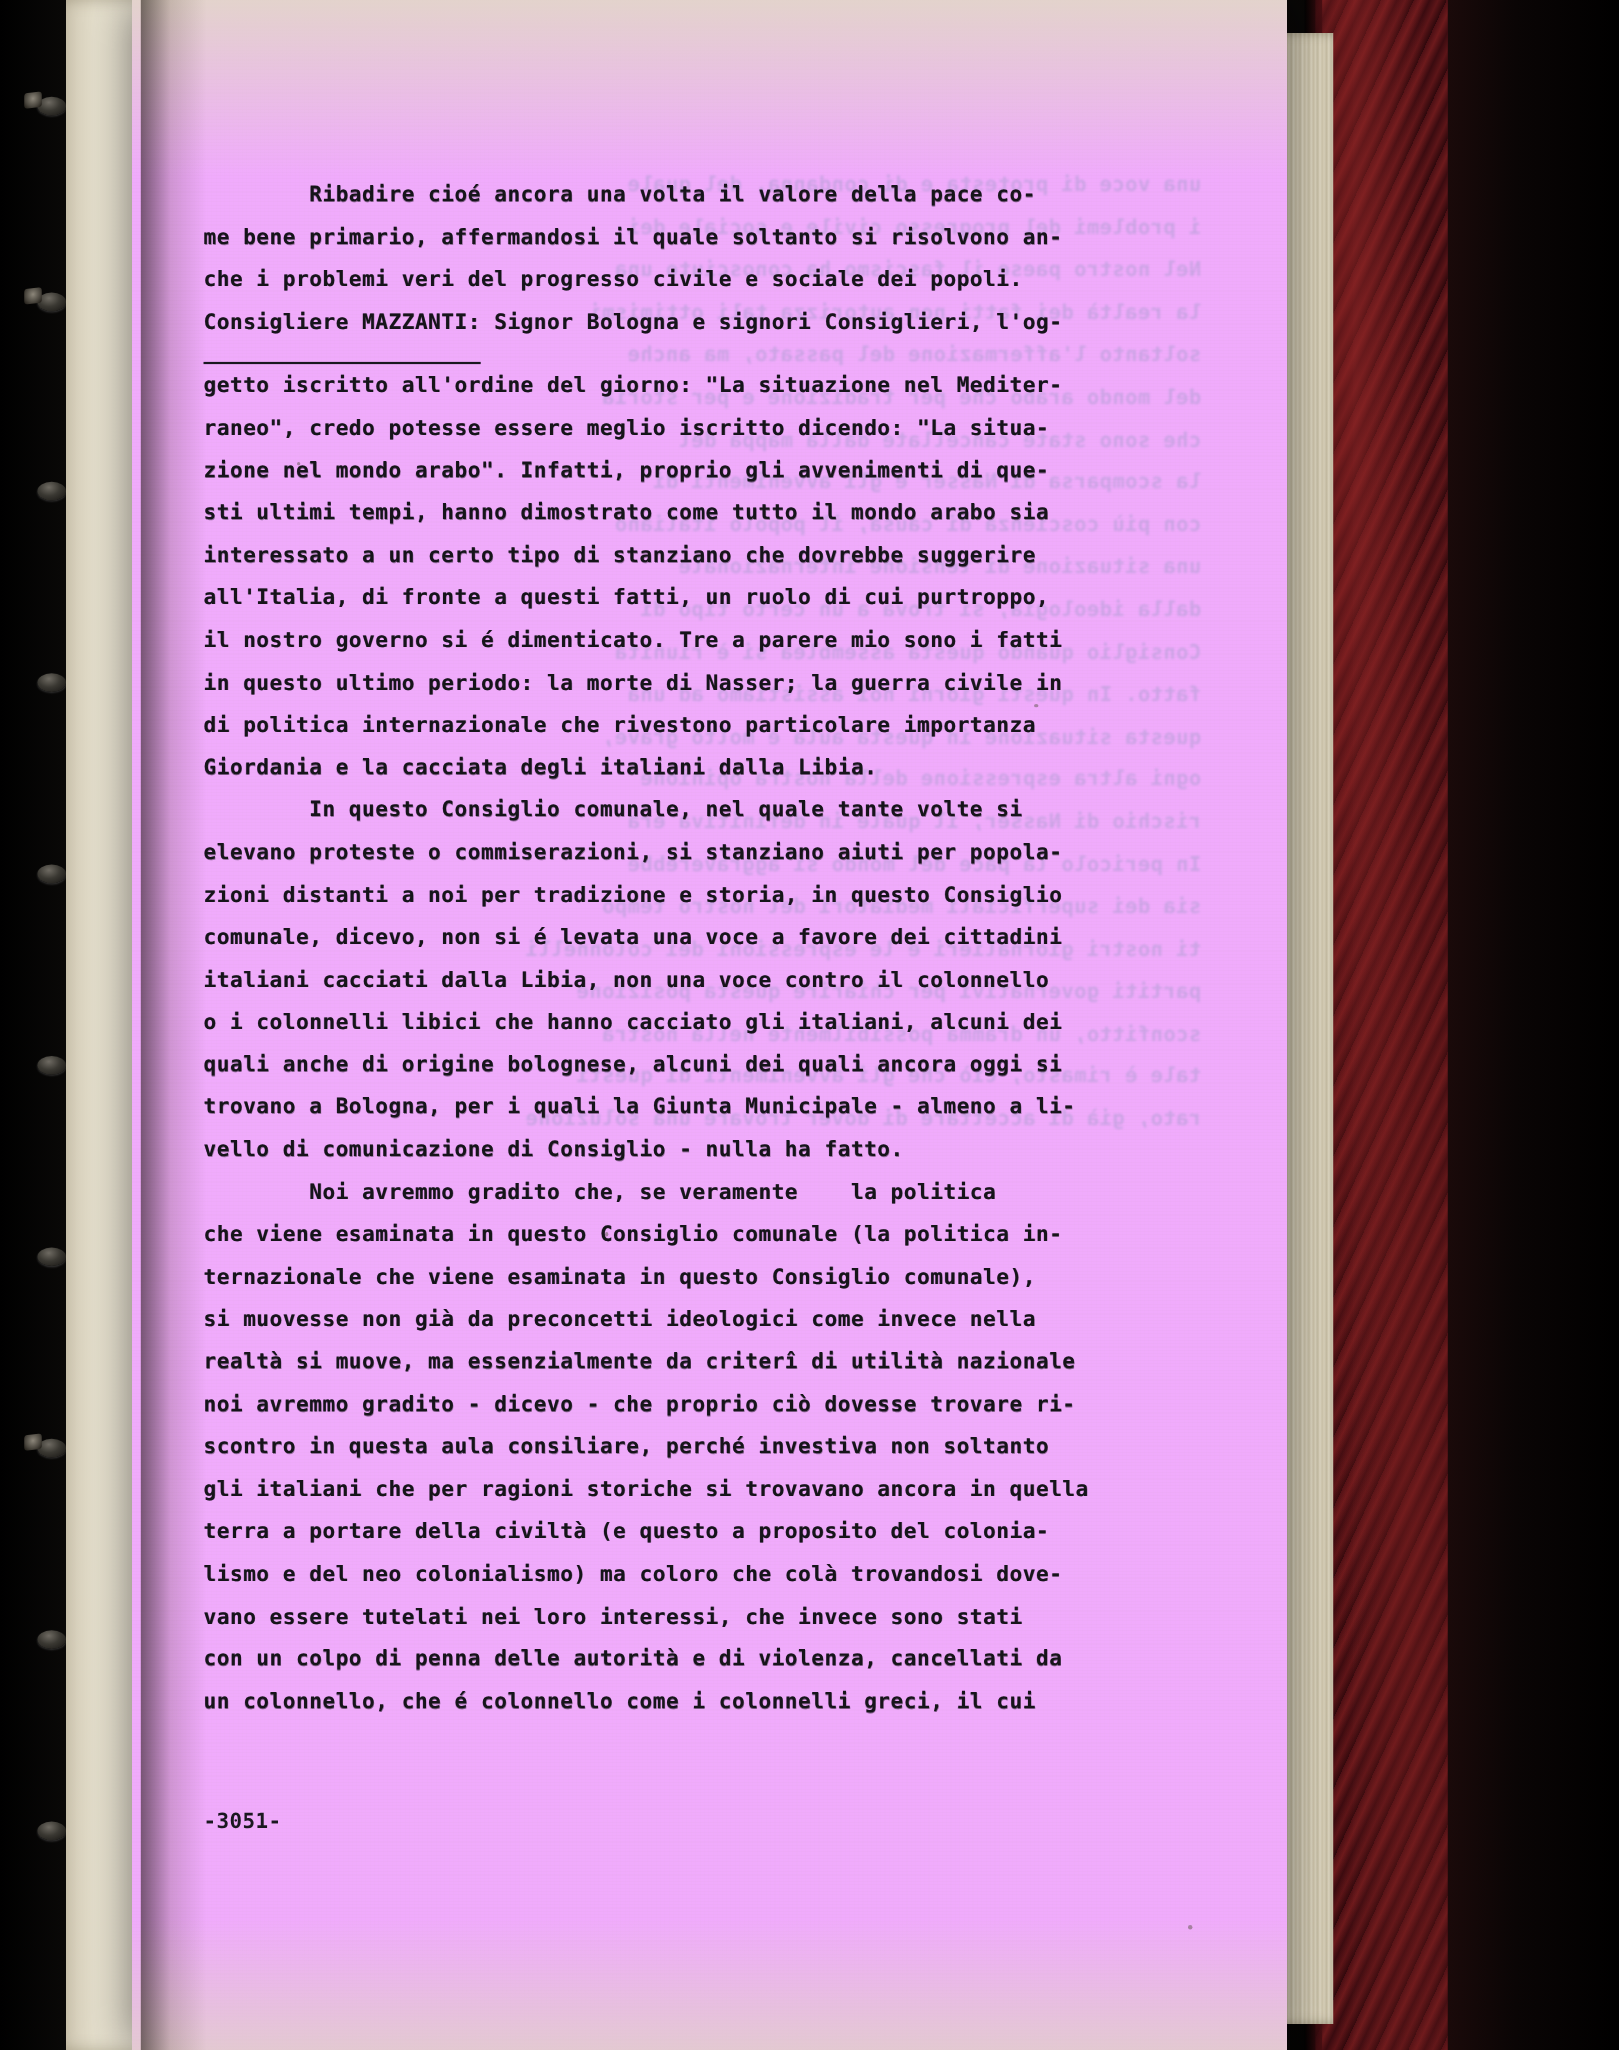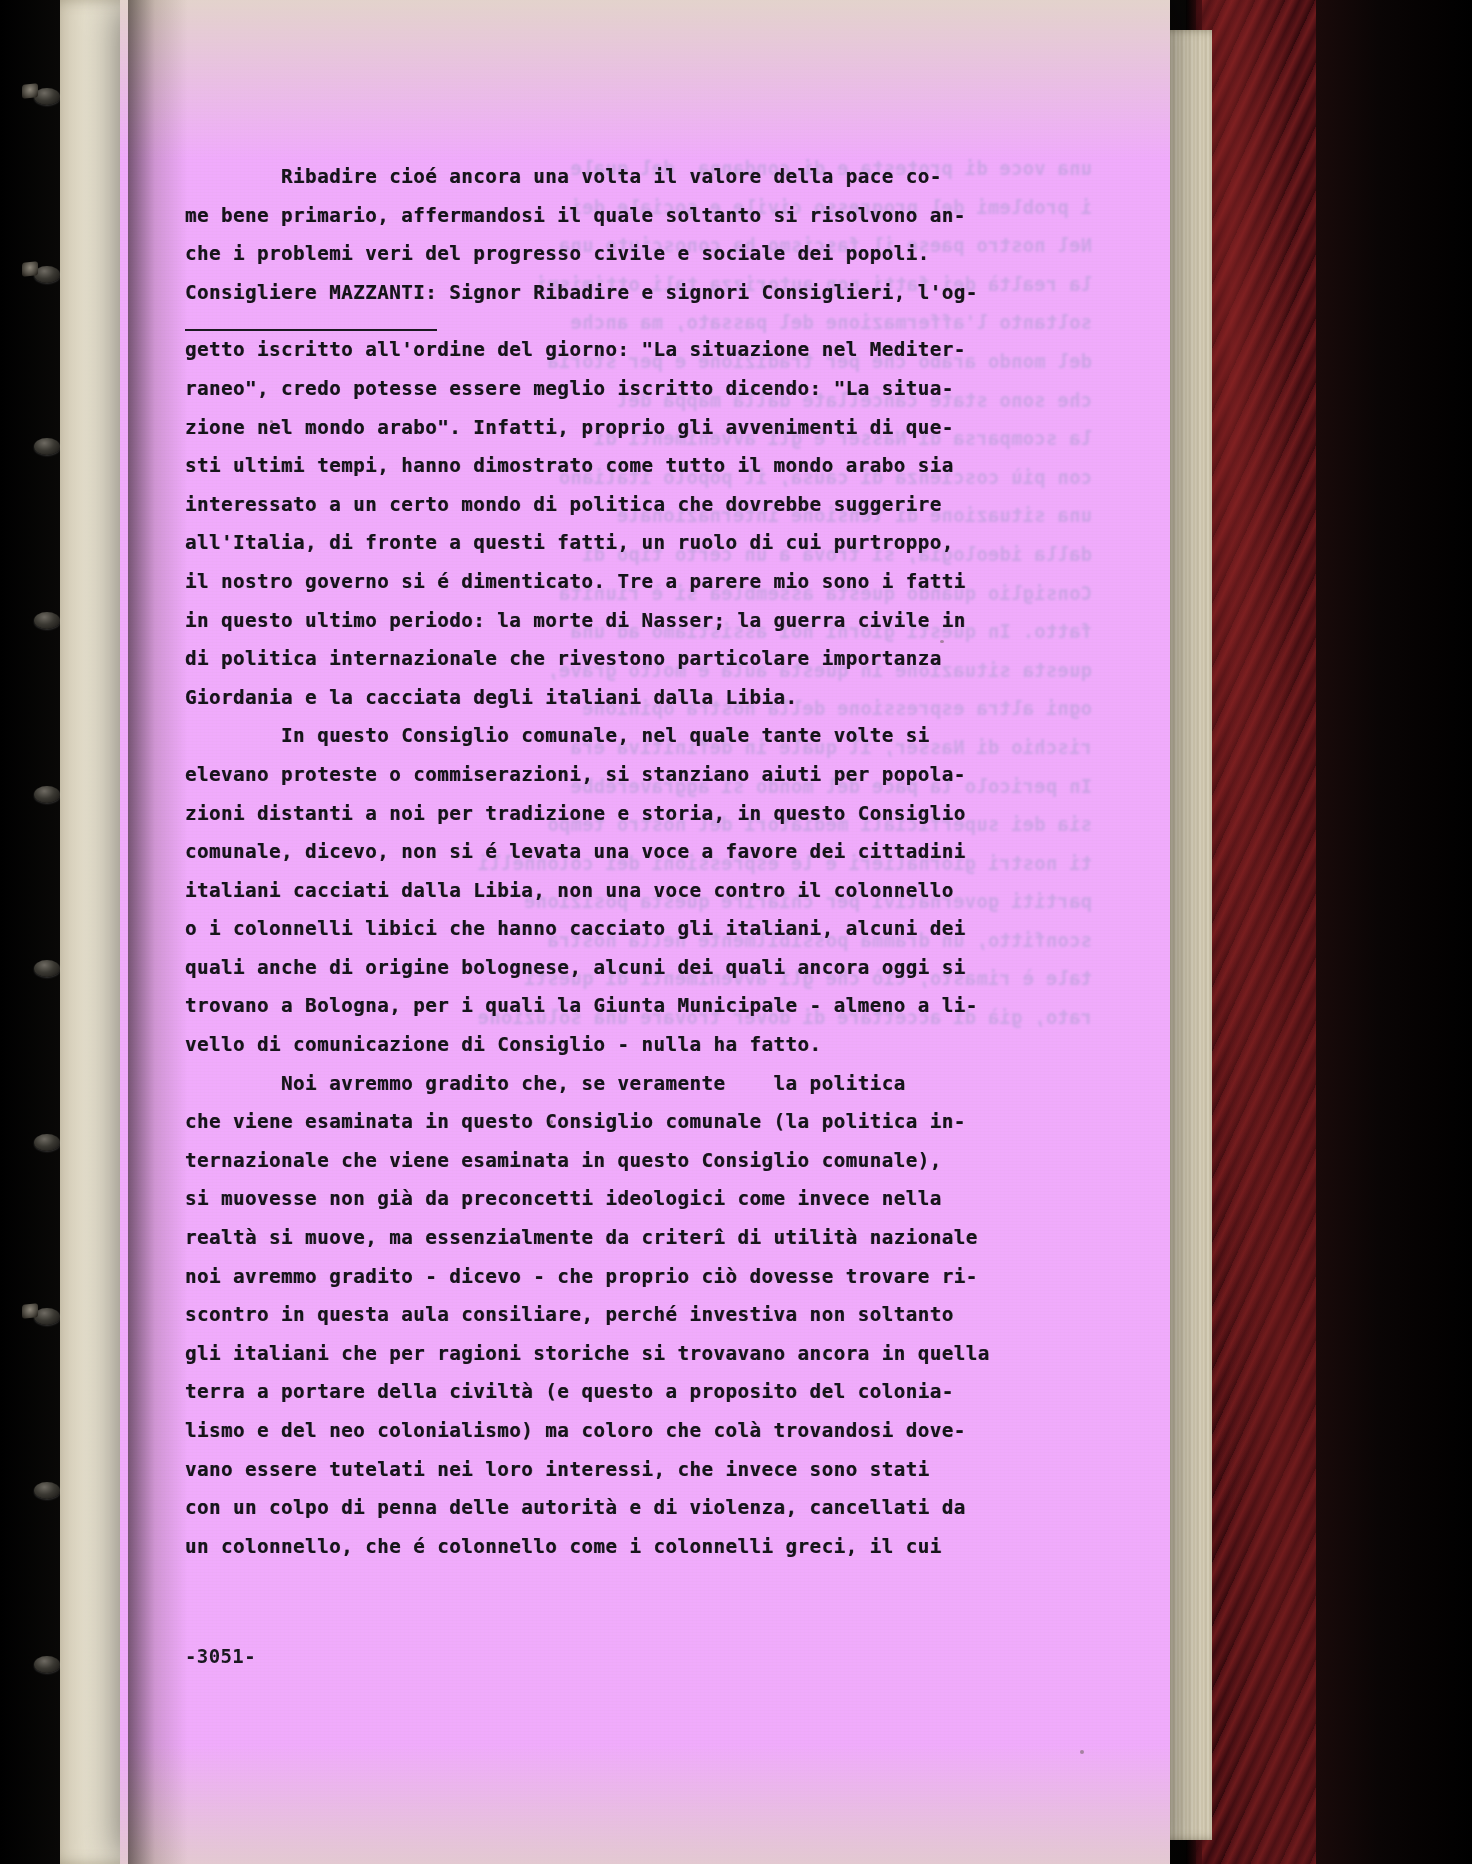--- a/index.html
+++ b/index.html
@@ -155,26 +155,26 @@
       <div class="gln">sconfitto, un dramma possibilmente nella nostra</div>
       <div class="gln">tale è rimasto, ciò che gli avvenimenti di questi</div>
       <div class="gln">rato, già di accettare di dover trovare una soluzione</div>
     </div>
 
     <div class="text-block">
       <div class="ln">        Ribadire cioé ancora una volta il valore della pace co-</div>
       <div class="ln">me bene primario, affermandosi il quale soltanto si risolvono an-</div>
       <div class="ln">che i problemi veri del progresso civile e sociale dei popoli.</div>
       <div class="ln"></div>
-      <div class="ln"><span class="spk">Consigliere MAZZANTI:</span><span id="spk-rest"> Signor Ribadire e signori Consiglieri, l'og-</span></div>
+      <div class="ln"><span class="spk">Consigliere MAZZANTI:</span><span id="spk-rest"> Signor Bologna e signori Consiglieri, l'og-</span></div>
       <div class="ln">getto iscritto all'ordine del giorno: "La situazione nel Mediter-</div>
       <div class="ln">raneo", credo potesse essere meglio iscritto dicendo: "La situa-</div>
       <div class="ln">zione nel mondo arabo". Infatti, proprio gli avvenimenti di que-</div>
       <div class="ln">sti ultimi tempi, hanno dimostrato come tutto il mondo arabo sia</div>
-      <div class="ln">interessato a un certo mondo di politica che dovrebbe suggerire</div>
+      <div class="ln">interessato a un certo tipo di stanziano che dovrebbe suggerire</div>
       <div class="ln">all'Italia, di fronte a questi fatti, un ruolo di cui purtroppo,</div>
       <div class="ln">il nostro governo si é dimenticato. Tre a parere mio sono i fatti</div>
       <div class="ln">in questo ultimo periodo: la morte di Nasser; la guerra civile in</div>
       <div class="ln">di politica internazionale che rivestono particolare importanza</div>
       <div class="ln">Giordania e la cacciata degli italiani dalla Libia.</div>
       <div class="ln">        In questo Consiglio comunale, nel quale tante volte si</div>
       <div class="ln">elevano proteste o commiserazioni, si stanziano aiuti per popola-</div>
       <div class="ln">zioni distanti a noi per tradizione e storia, in questo Consiglio</div>
       <div class="ln">comunale, dicevo, non si é levata una voce a favore dei cittadini</div>
       <div class="ln">italiani cacciati dalla Libia, non una voce contro il colonnello</div>

